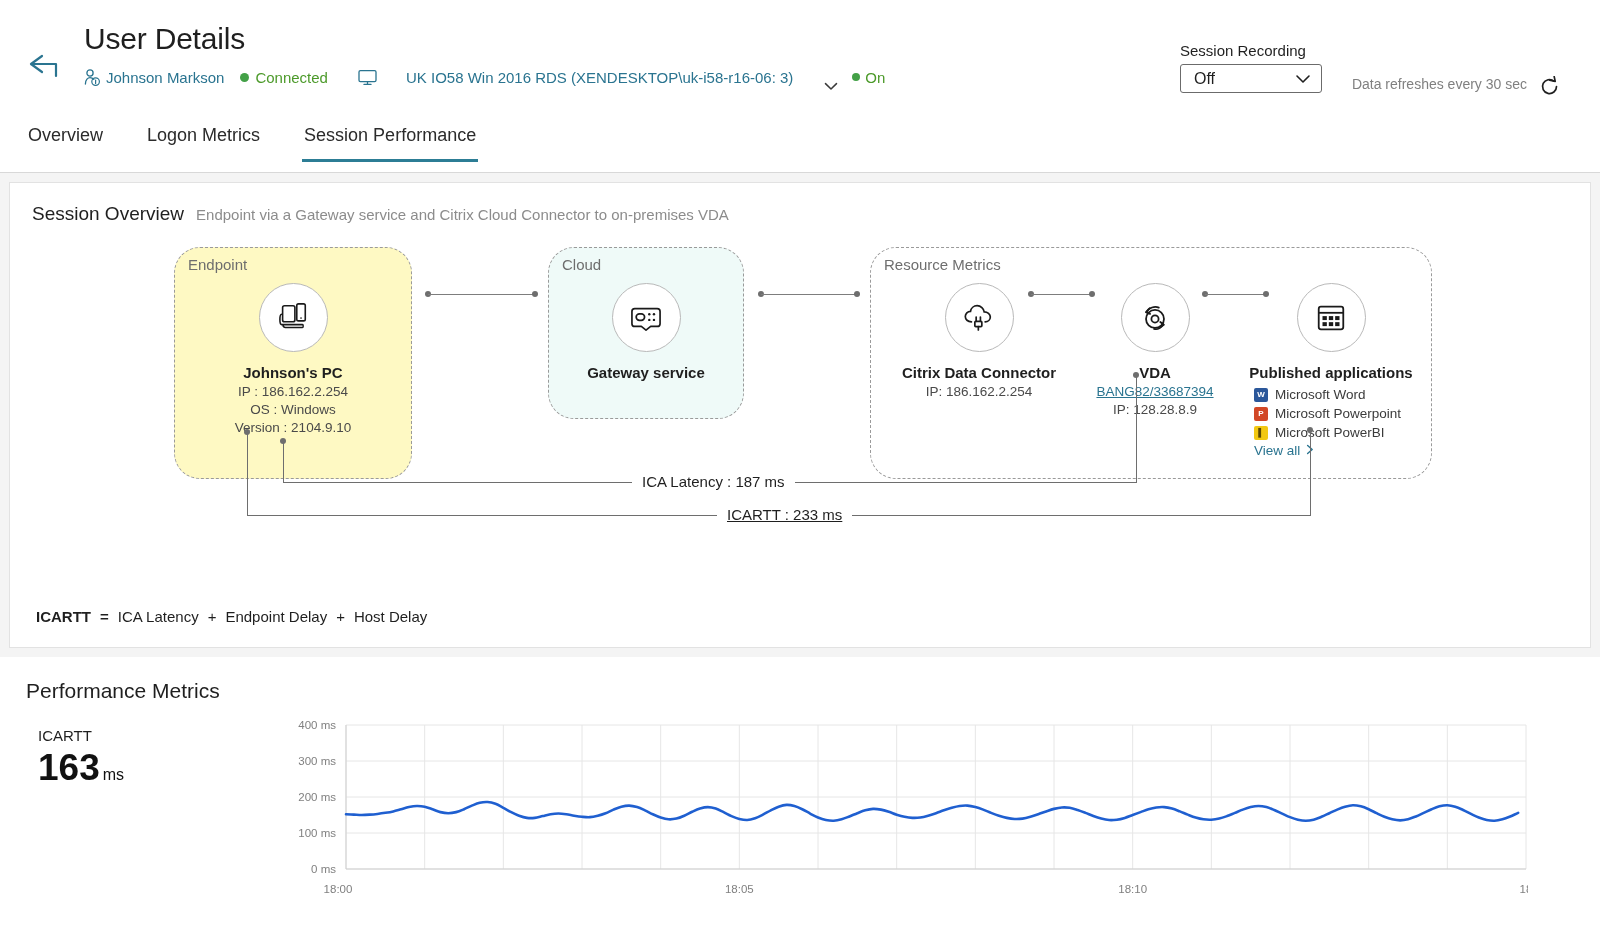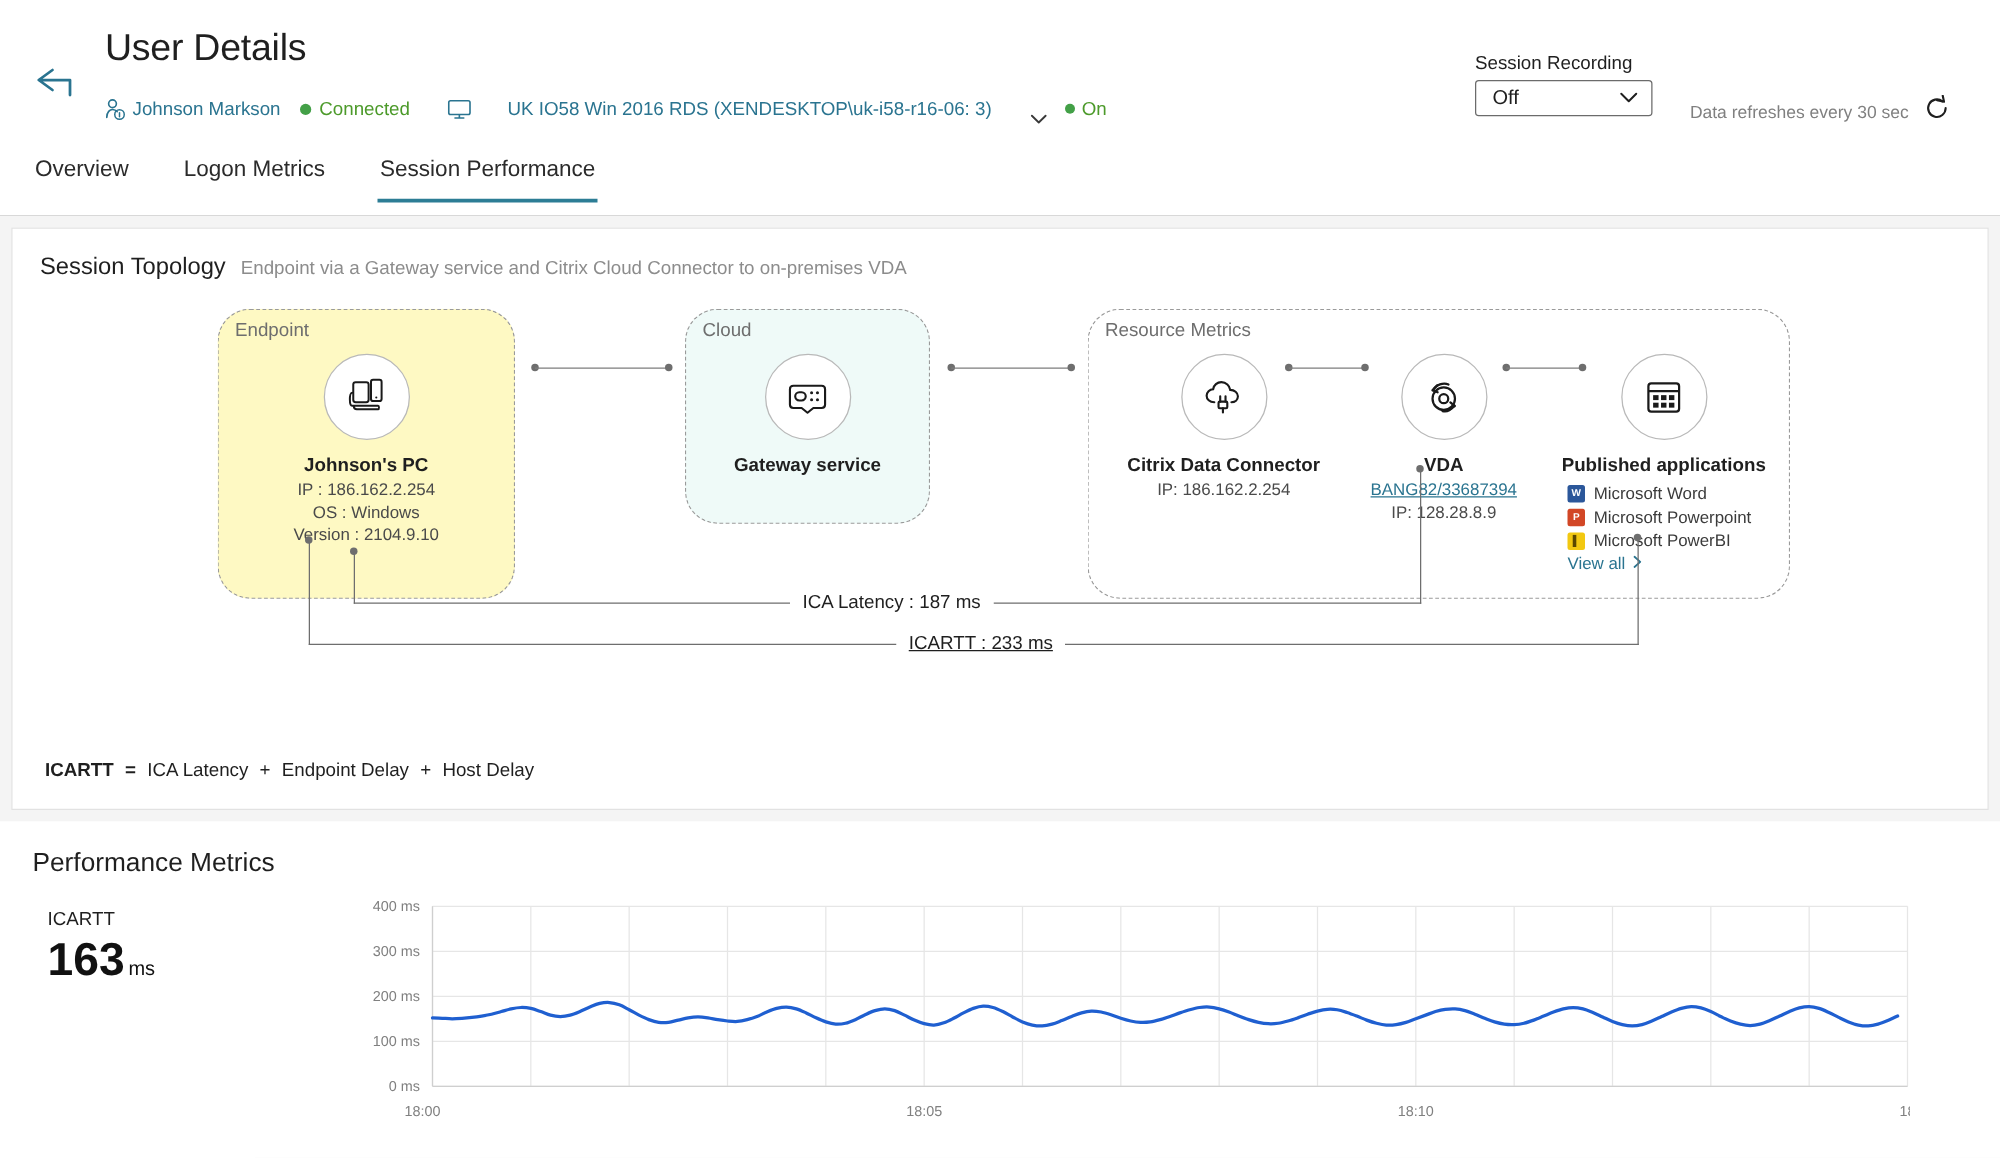--- a/index.html
+++ b/index.html
@@ -23,21 +23,21 @@
     left: 28px; top: 52px;
     width: 34px; height: 28px;
     cursor: pointer;
   }
   .title-block { margin-left: 58px; }
   .page-title {
     font-size: 30px;
     font-weight: 400;
     color: #1f1f1f;
     letter-spacing: -0.2px;
-    margin: 0 0 20px 0;
+    margin: 0 0 10px 0;
     line-height: 34px;
   }
   .meta-row {
     display: flex;
     align-items: center;
     font-size: 15px;
     height: 22px;
   }
   .user-chip { display: flex; align-items: center; color: #2a7490; }
   .user-icon { width: 17px; height: 19px; margin-right: 5px; }
@@ -79,21 +79,21 @@
     background: #fff;
     display: flex; align-items: center;
     justify-content: space-between;
     padding: 0 10px 0 13px;
     font-size: 16px; color: #1f1f1f;
     cursor: pointer;
   }
   .refresh-block {
     position: absolute;
     right: 40px; top: 76px;
-    display: flex; align-items: flex-end;
+    display: flex; align-items: flex-start;
   }
   .refresh-text { font-size: 14px; color: #808080; margin-right: 12px; }
   .refresh-icon { width: 21px; height: 21px; cursor: pointer; }
 
   
   .tabs {
     display: flex;
     padding-left: 26px;
     height: 47px;
     align-items: flex-start;
@@ -308,21 +308,21 @@
 <div class="tabs">
   <div class="tab">Overview</div>
   <div class="tab">Logon Metrics</div>
   <div class="tab active">Session Performance</div>
 </div>
 <div class="tab-divider"></div>
 
 <div class="topo-wrap">
   <div class="topo-card">
     <div class="topo-head">
-      <div class="topo-title">Session Topology</div>
+      <div class="topo-title">Session Overview</div>
       <div class="topo-sub">Endpoint via a Gateway service and Citrix Cloud Connector to on-premises VDA</div>
     </div>
 
     <div class="topo-canvas">
 
       <div class="zone" id="zone-endpoint">
         <div class="zone-label">Endpoint</div>
       </div>
       <div class="zone" id="zone-cloud">
         <div class="zone-label">Cloud</div>

